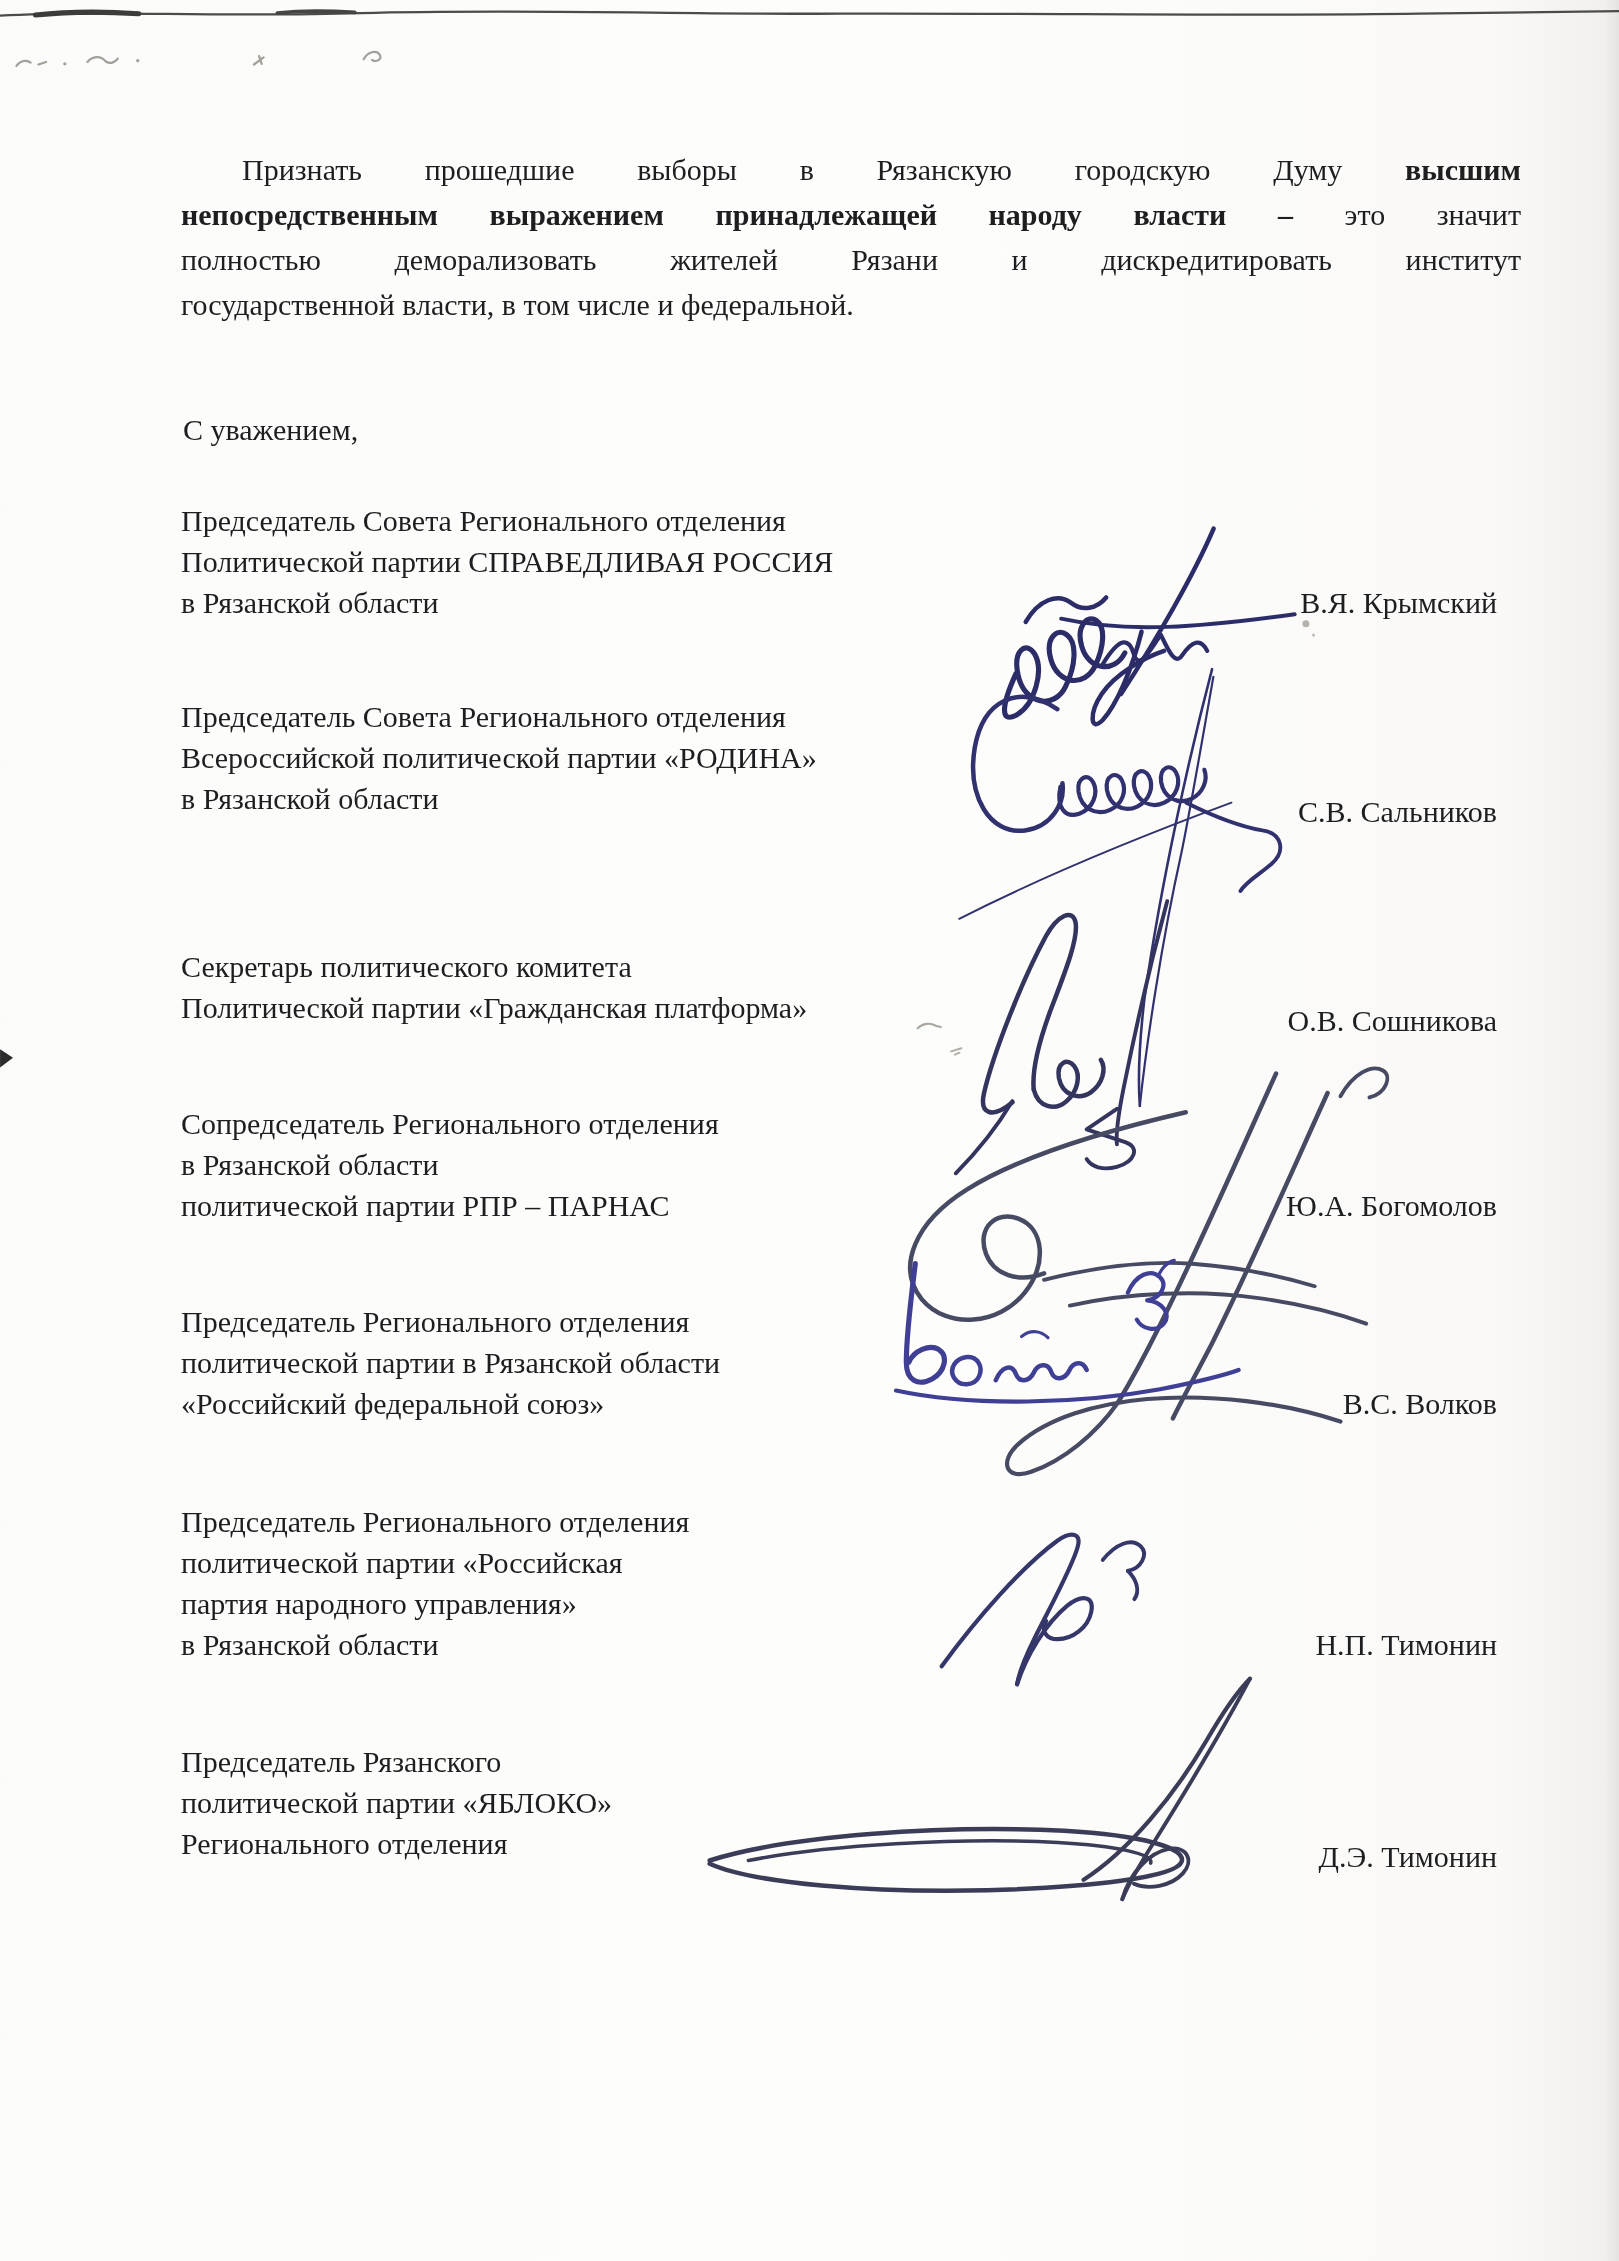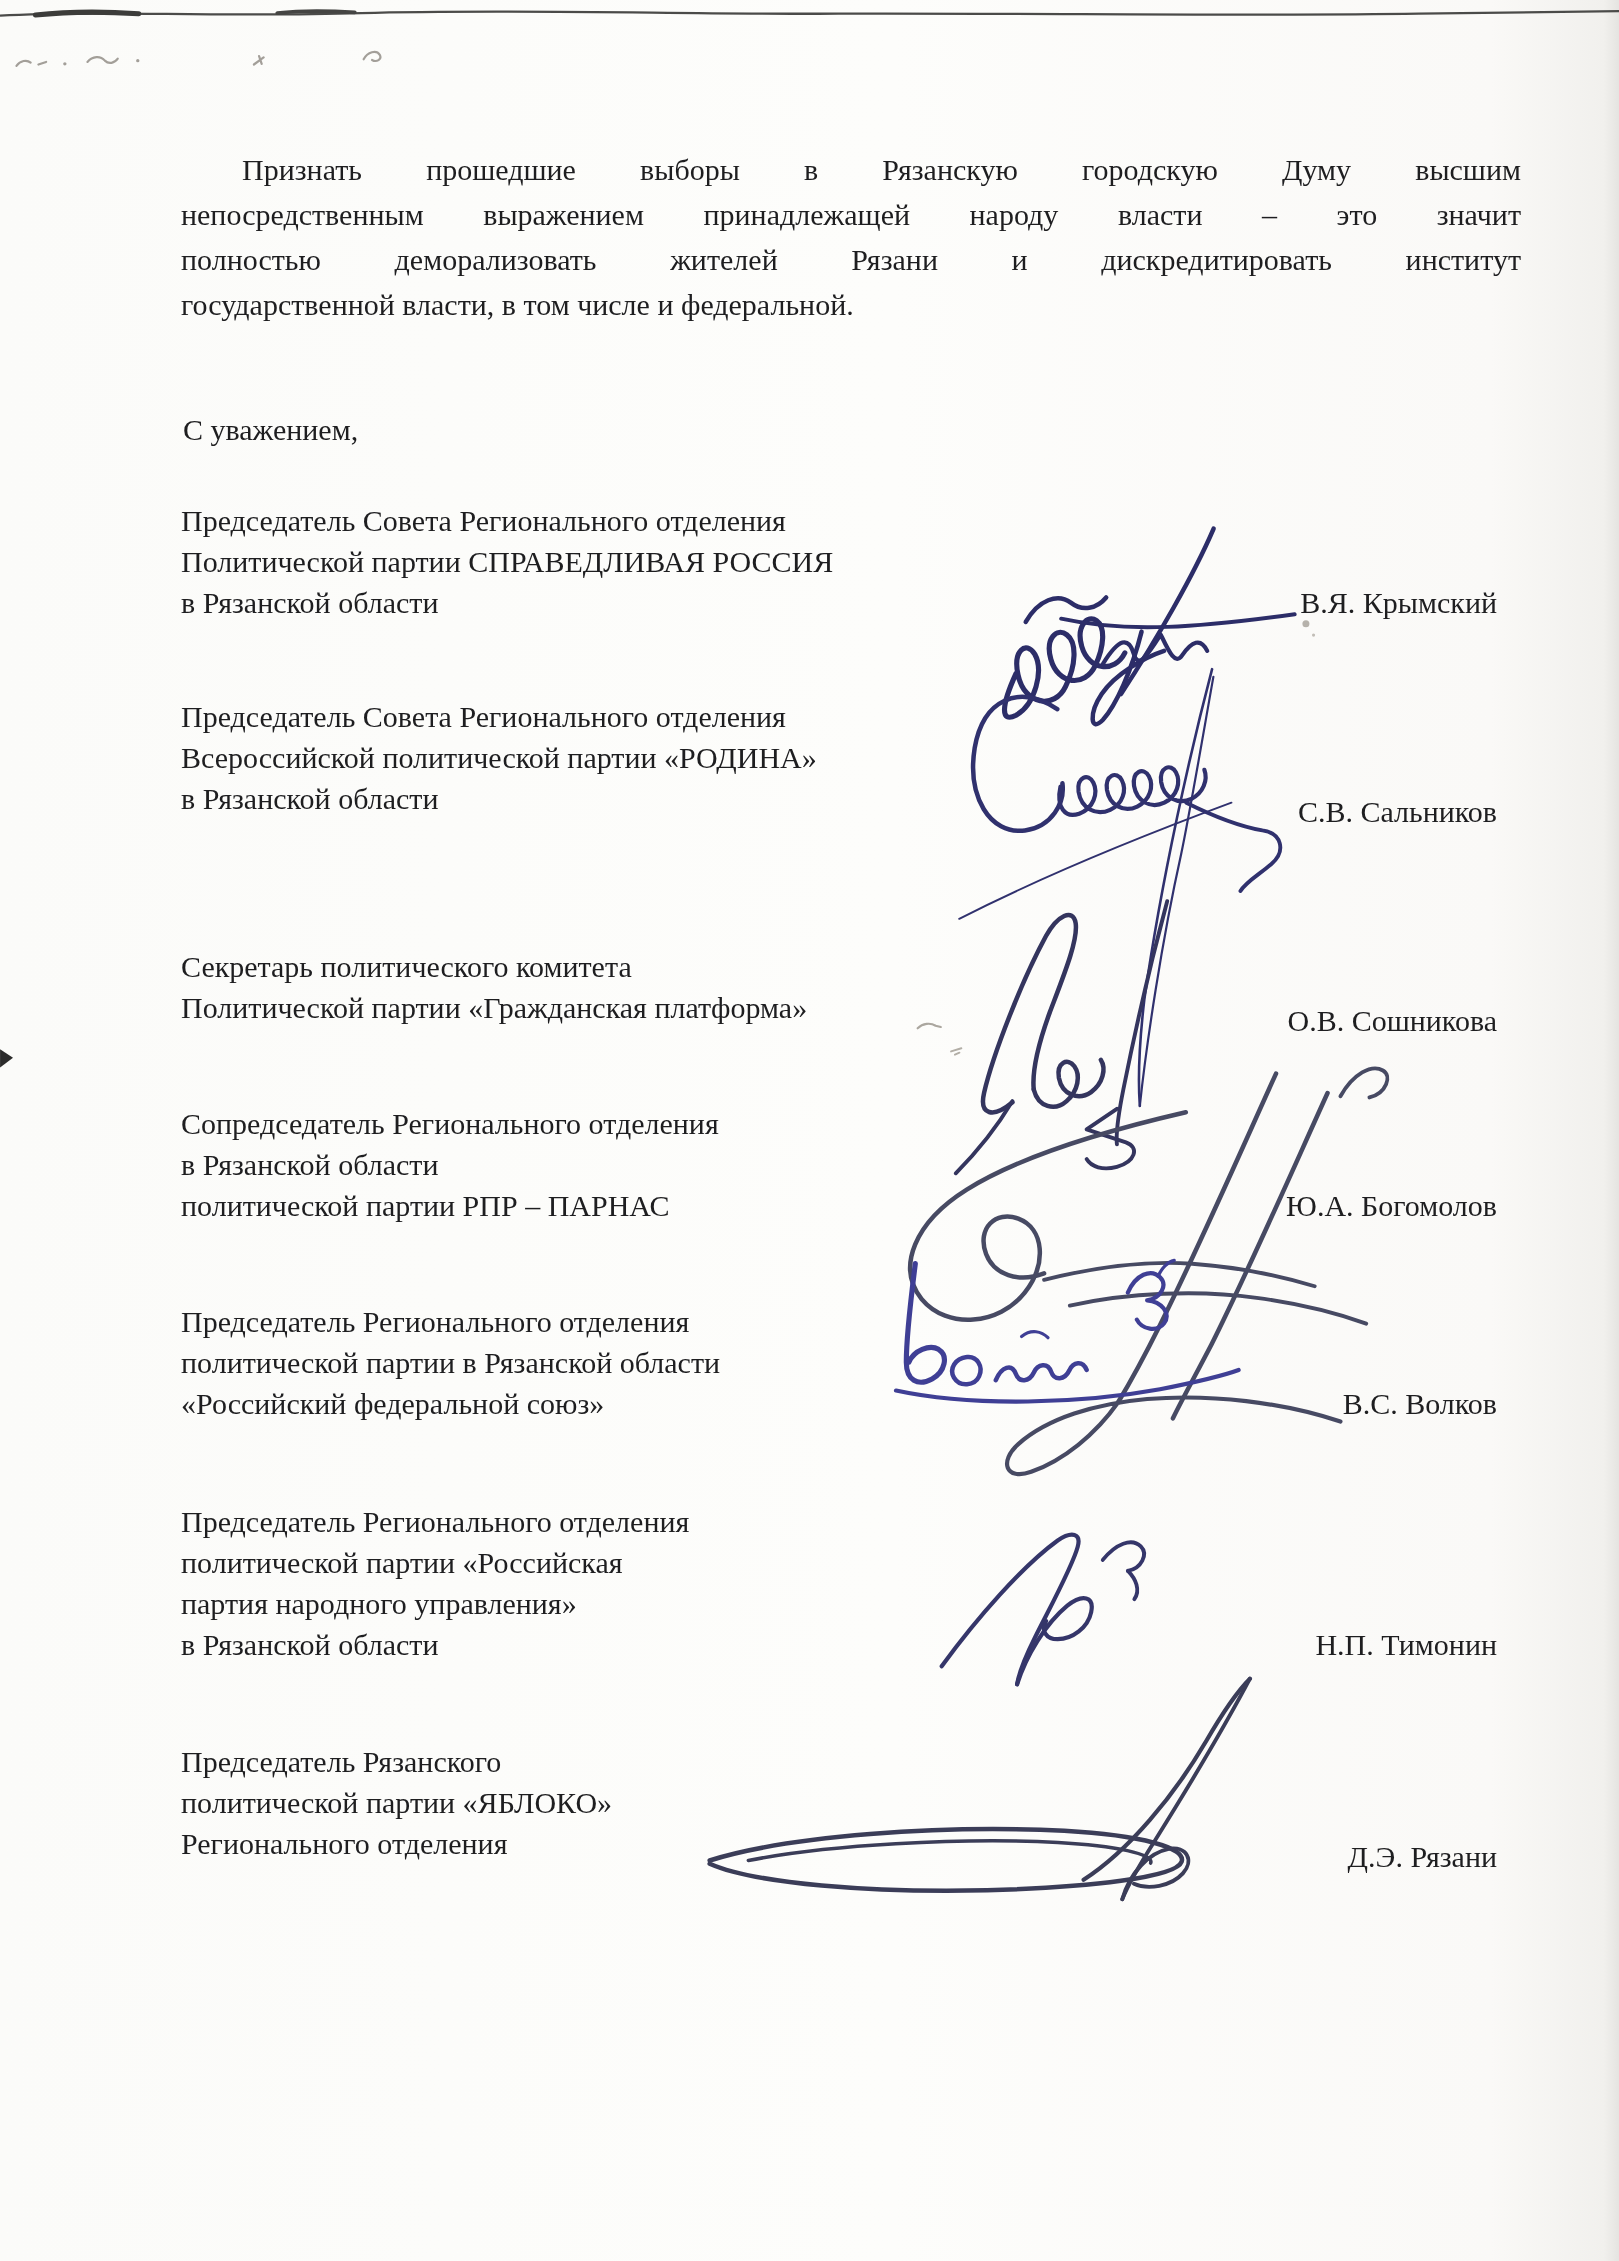--- a/index.html
+++ b/index.html
@@ -8,21 +8,21 @@
     background:linear-gradient(90deg,#fbfbf9 0%, #fdfdfb 55%, #faf9f7 92%, #f1f0ed 99%, #e4e3e0 100%);
     font-family:"Liberation Serif", serif; color:#1e1e20;
   }
   .par {
     position:absolute; left:181px; width:1340px; top:147px;
     font-size:30px; line-height:45px;
   }
   .jline { text-align:justify; text-align-last:justify; }
   .lastline { text-align:left; }
   .indent { padding-left:61px; }
-  .par b { font-weight:normal;margin-top:16px; }
+  .par b { font-weight:bold;margin-top:16px; }
   .closing { position:absolute; left:183px; top:413px; font-size:30px; }
   .sig-row {
     position:absolute; left:181px; right:123px;
     display:flex; align-items:flex-end;
     font-size:30px; line-height:41px;
   }
   .sig-title { flex:1; }
   .sig-name { white-space:nowrap; padding-left:13px; }
   .nm-low { margin-bottom:-13px;margin-left:30px; }
   .sig-svg, .artifact { position:absolute; pointer-events:none; }
@@ -128,21 +128,21 @@
     </div>
     <div class="sig-name">Н.П. Тимонин</div>
   </div>
 
   <div class="sig-row" style="top:1741px">
     <div class="sig-title">
       <div>Председатель Рязанского</div>
       <div>политической партии «ЯБЛОКО»</div>
       <div>Регионального отделения</div>
     </div>
-    <div class="sig-name nm-low">Д.Э. Рязани</div>
+    <div class="sig-name nm-low">Д.Э. Тимонин</div>
   </div>
 
   <svg class="sig-svg" style="left:987px;top:519px" width="322" height="222" viewBox="0 0 500 345">
     <g stroke="#2c2d68">
       <path stroke-width="8" d="M45 240 C22 290 20 318 45 305 C75 288 88 235 74 210 C60 188 40 205 48 242 C58 290 105 296 122 260 C138 228 140 192 124 180 C108 168 90 186 99 218 C110 258 152 262 168 228 C182 198 184 168 170 158 C156 148 138 166 147 198 C158 236 198 240 214 208"></path>
       <path stroke-width="7" d="M60 160 C80 125 110 115 130 130 C148 144 170 140 185 122"></path>
       <path stroke-width="7" d="M352 15 C322 85 265 185 208 272"></path>
       <path stroke-width="6" d="M115 155 C220 178 330 168 478 148"></path>
       <path stroke-width="7" d="M240 175 C225 235 200 290 180 312 C160 333 158 302 178 272 C200 240 245 215 275 205"></path>
       <path stroke-width="6.5" d="M180 225 C205 185 220 182 228 210 C236 238 255 200 270 180 C282 205 292 228 303 212 C318 190 332 184 342 205"></path>

